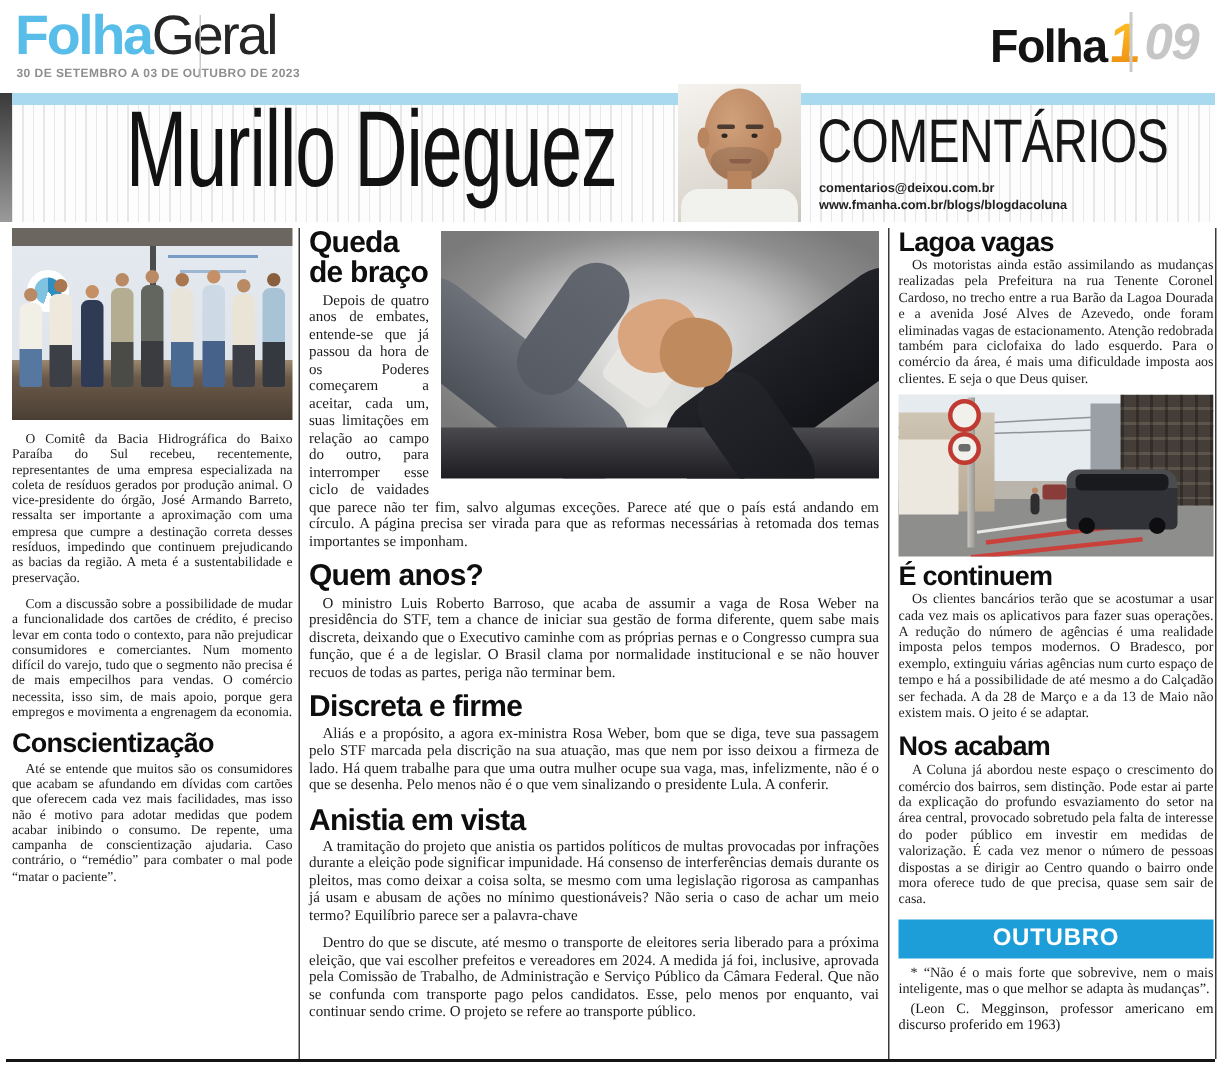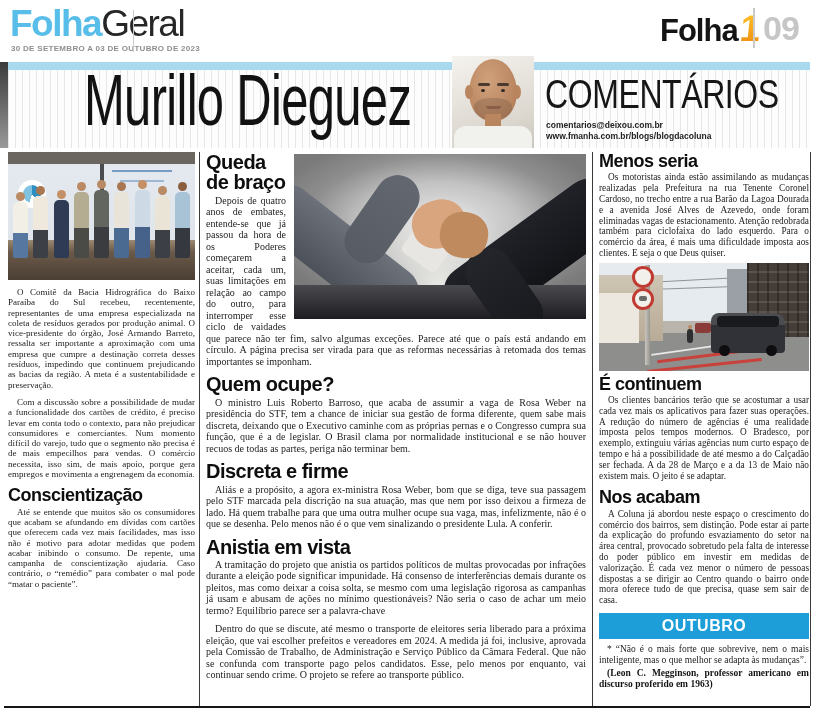--- a/index.html
+++ b/index.html
@@ -9,21 +9,21 @@
   
   .brand{position:absolute;left:10px;top:4px;white-space:nowrap;letter-spacing:-1.5px;font-size:37px;line-height:40px;}
   .brand .b1{color:#58bee9;font-weight:bold;}
   .brand .b2{color:#262626;font-weight:400;}
   .date{position:absolute;left:11px;top:44px;font-size:8px;font-weight:bold;color:#8f8f8f;letter-spacing:.3px;}
   .hdr-vr1{position:absolute;left:133px;top:10px;width:1px;height:42px;background:#ccc;}
   .folha1{position:absolute;left:660px;top:12px;font-size:31px;font-weight:bold;color:#141414;letter-spacing:-1px;white-space:nowrap;line-height:34px;}
   .folha1 .one{display:inline-block;transform:skewX(-6deg);font-size:37px;line-height:34px;
     background:linear-gradient(180deg,#ffc125,#ee8d12);-webkit-background-clip:text;background-clip:text;color:transparent;margin-left:2px;}
   .hdr-vr2{position:absolute;left:753px;top:8px;width:2px;height:40px;background:#c9c9c9;}
-  .pagenum{position:absolute;left:763px;top:10px;font-size:34px;font-weight:bold;color:#c6c6c6;letter-spacing:-1px;line-height:36px;}
+  .pagenum{position:absolute;left:763px;top:10px;font-size:34px;font-weight:bold;color:#c6c6c6;letter-spacing:-1px;line-height:36px;font-style:italic;}
 
   
   .edge{position:absolute;left:0;top:62px;width:8px;height:86px;background:linear-gradient(180deg,#3a3a3a,#9a9a9a);}
   .mast{position:absolute;left:8px;top:62px;width:802px;height:86px;background:#fff;}
   .bluebar{position:absolute;left:0;right:0;top:0;height:8px;background:#a9d9ee;}
   .stripes{position:absolute;left:0;right:0;top:8px;bottom:0;
     background:repeating-linear-gradient(90deg,#e7e7e7 0 1px,#fdfdfd 1px 7px);}
   .author{position:absolute;left:84px;top:60px;font-size:72px;font-weight:400;color:#121212;
     transform:scaleX(.68);transform-origin:left top;letter-spacing:-1px;line-height:1.12;white-space:nowrap;z-index:2;}
   .coment{position:absolute;left:545px;top:72px;font-size:41px;font-weight:400;color:#161616;
@@ -135,21 +135,21 @@
   .sp .s2::after{content:"";position:absolute;left:4px;top:5px;width:8px;height:5px;background:#6a6a6a;border-radius:2px;}
   .sp .cyc{position:absolute;left:88px;top:66px;width:6px;height:14px;background:#2e2e30;border-radius:3px;}
   .sp .cyc::before{content:"";position:absolute;left:1px;top:-4px;width:4px;height:4px;border-radius:50%;background:#b98a63;}
 
   
   .anotei{margin-top:7px;}
   .anotei-bar{height:26px;background:#1d9ed9;color:#fff;text-align:center;
     font-weight:bold;font-size:16px;line-height:26px;letter-spacing:.5px;}
   .anotei-quote{margin:5px 0 0 0;font-family:"Liberation Serif",serif;font-size:9.5px;line-height:11px;
     text-align:justify;text-indent:8px;color:#1c1c1c;}
-  .anotei-attr{margin:2px 0 16px 0;font-family:"Liberation Serif",serif;font-weight:bold;font-size:9.5px;line-height:11px;
+  .anotei-attr{margin:2px 0 16px 0;font-family:"Liberation Serif",serif;font-weight:normal;font-size:9.5px;line-height:11px;
     text-align:justify;text-indent:8px;color:#141414;}
 </style>
 </head>
 <body>
 
 <div class="page">
 
   <div class="brand">
     <span class="b1">Folha</span><span class="b2">Geral</span>
   </div>
@@ -233,39 +233,39 @@
         <div class="arm fol"></div>
         <div class="arm cufr"></div>
         <div class="arm forr"></div>
         <div class="arm h1"></div>
         <div class="arm h2"></div>
       </div>
       <h2>Queda de braço</h2>
       <p class="body">Depois de quatro anos de embates, entende-se que já passou da hora de os Poderes começarem a aceitar, cada um, suas limitações em relação ao campo do outro, para interromper esse ciclo de vaidades que parece não ter fim, salvo algumas exceções. Parece até que o país está andando em círculo. A página precisa ser virada para que as reformas necessárias à retomada dos temas importantes se imponham.</p>
     </section>
     <section class="art">
-      <h2>Quem ocupe?</h2>
+      <h2>Quem anos?</h2>
       <p class="body">O ministro Luis Roberto Barroso, que acaba de assumir a vaga de Rosa Weber na presidência do STF, tem a chance de iniciar sua gestão de forma diferente, quem sabe mais discreta, deixando que o Executivo caminhe com as próprias pernas e o Congresso cumpra sua função, que é a de legislar. O Brasil clama por normalidade institucional e se não houver recuos de todas as partes, periga não terminar bem.</p>
     </section>
     <section class="art">
       <h2>Discreta e firme</h2>
       <p class="body">Aliás e a propósito, a agora ex-ministra Rosa Weber, bom que se diga, teve sua passagem pelo STF marcada pela discrição na sua atuação, mas que nem por isso deixou a firmeza de lado. Há quem trabalhe para que uma outra mulher ocupe sua vaga, mas, infelizmente, não é o que se desenha. Pelo menos não é o que vem sinalizando o presidente Lula. A conferir.</p>
     </section>
     <section class="art">
       <h2>Anistia em vista</h2>
       <p class="body">A tramitação do projeto que anistia os partidos políticos de multas provocadas por infrações durante a eleição pode significar impunidade. Há consenso de interferências demais durante os pleitos, mas como deixar a coisa solta, se mesmo com uma legislação rigorosa as campanhas já usam e abusam de ações no mínimo questionáveis? Não seria o caso de achar um meio termo? Equilíbrio parece ser a palavra-chave</p>
     </section>
     <section class="art">
       <p class="body">Dentro do que se discute, até mesmo o transporte de eleitores seria liberado para a próxima eleição, que vai escolher prefeitos e vereadores em 2024. A medida já foi, inclusive, aprovada pela Comissão de Trabalho, de Administração e Serviço Público da Câmara Federal. Que não se confunda com transporte pago pelos candidatos. Esse, pelo menos por enquanto, vai continuar sendo crime. O projeto se refere ao transporte público.</p>
     </section>
   </div>
 
   <div class="col col3">
     <section class="art" style="margin-top:0">
-      <h2>Menos seria</h2>
+      <h2>Lagoa vagas</h2>
       <p class="body">Os motoristas ainda estão assimilando as mudanças realizadas pela Prefeitura na rua Tenente Coronel Cardoso, no trecho entre a rua Barão da Lagoa Dourada e a avenida José Alves de Azevedo, onde foram eliminadas vagas de estacionamento. Atenção redobrada também para ciclofaixa do lado esquerdo. Para o comércio da área, é mais uma dificuldade imposta aos clientes. E seja o que Deus quiser.</p>
     </section>
     <div class="sp">
       <div class="wire w1"></div>
       <div class="wire w2"></div>
       <div class="tower"></div>
       <div class="bldgr"></div>
       <div class="housel"></div>
       <div class="houseface"></div>
       <div class="curb"></div>

